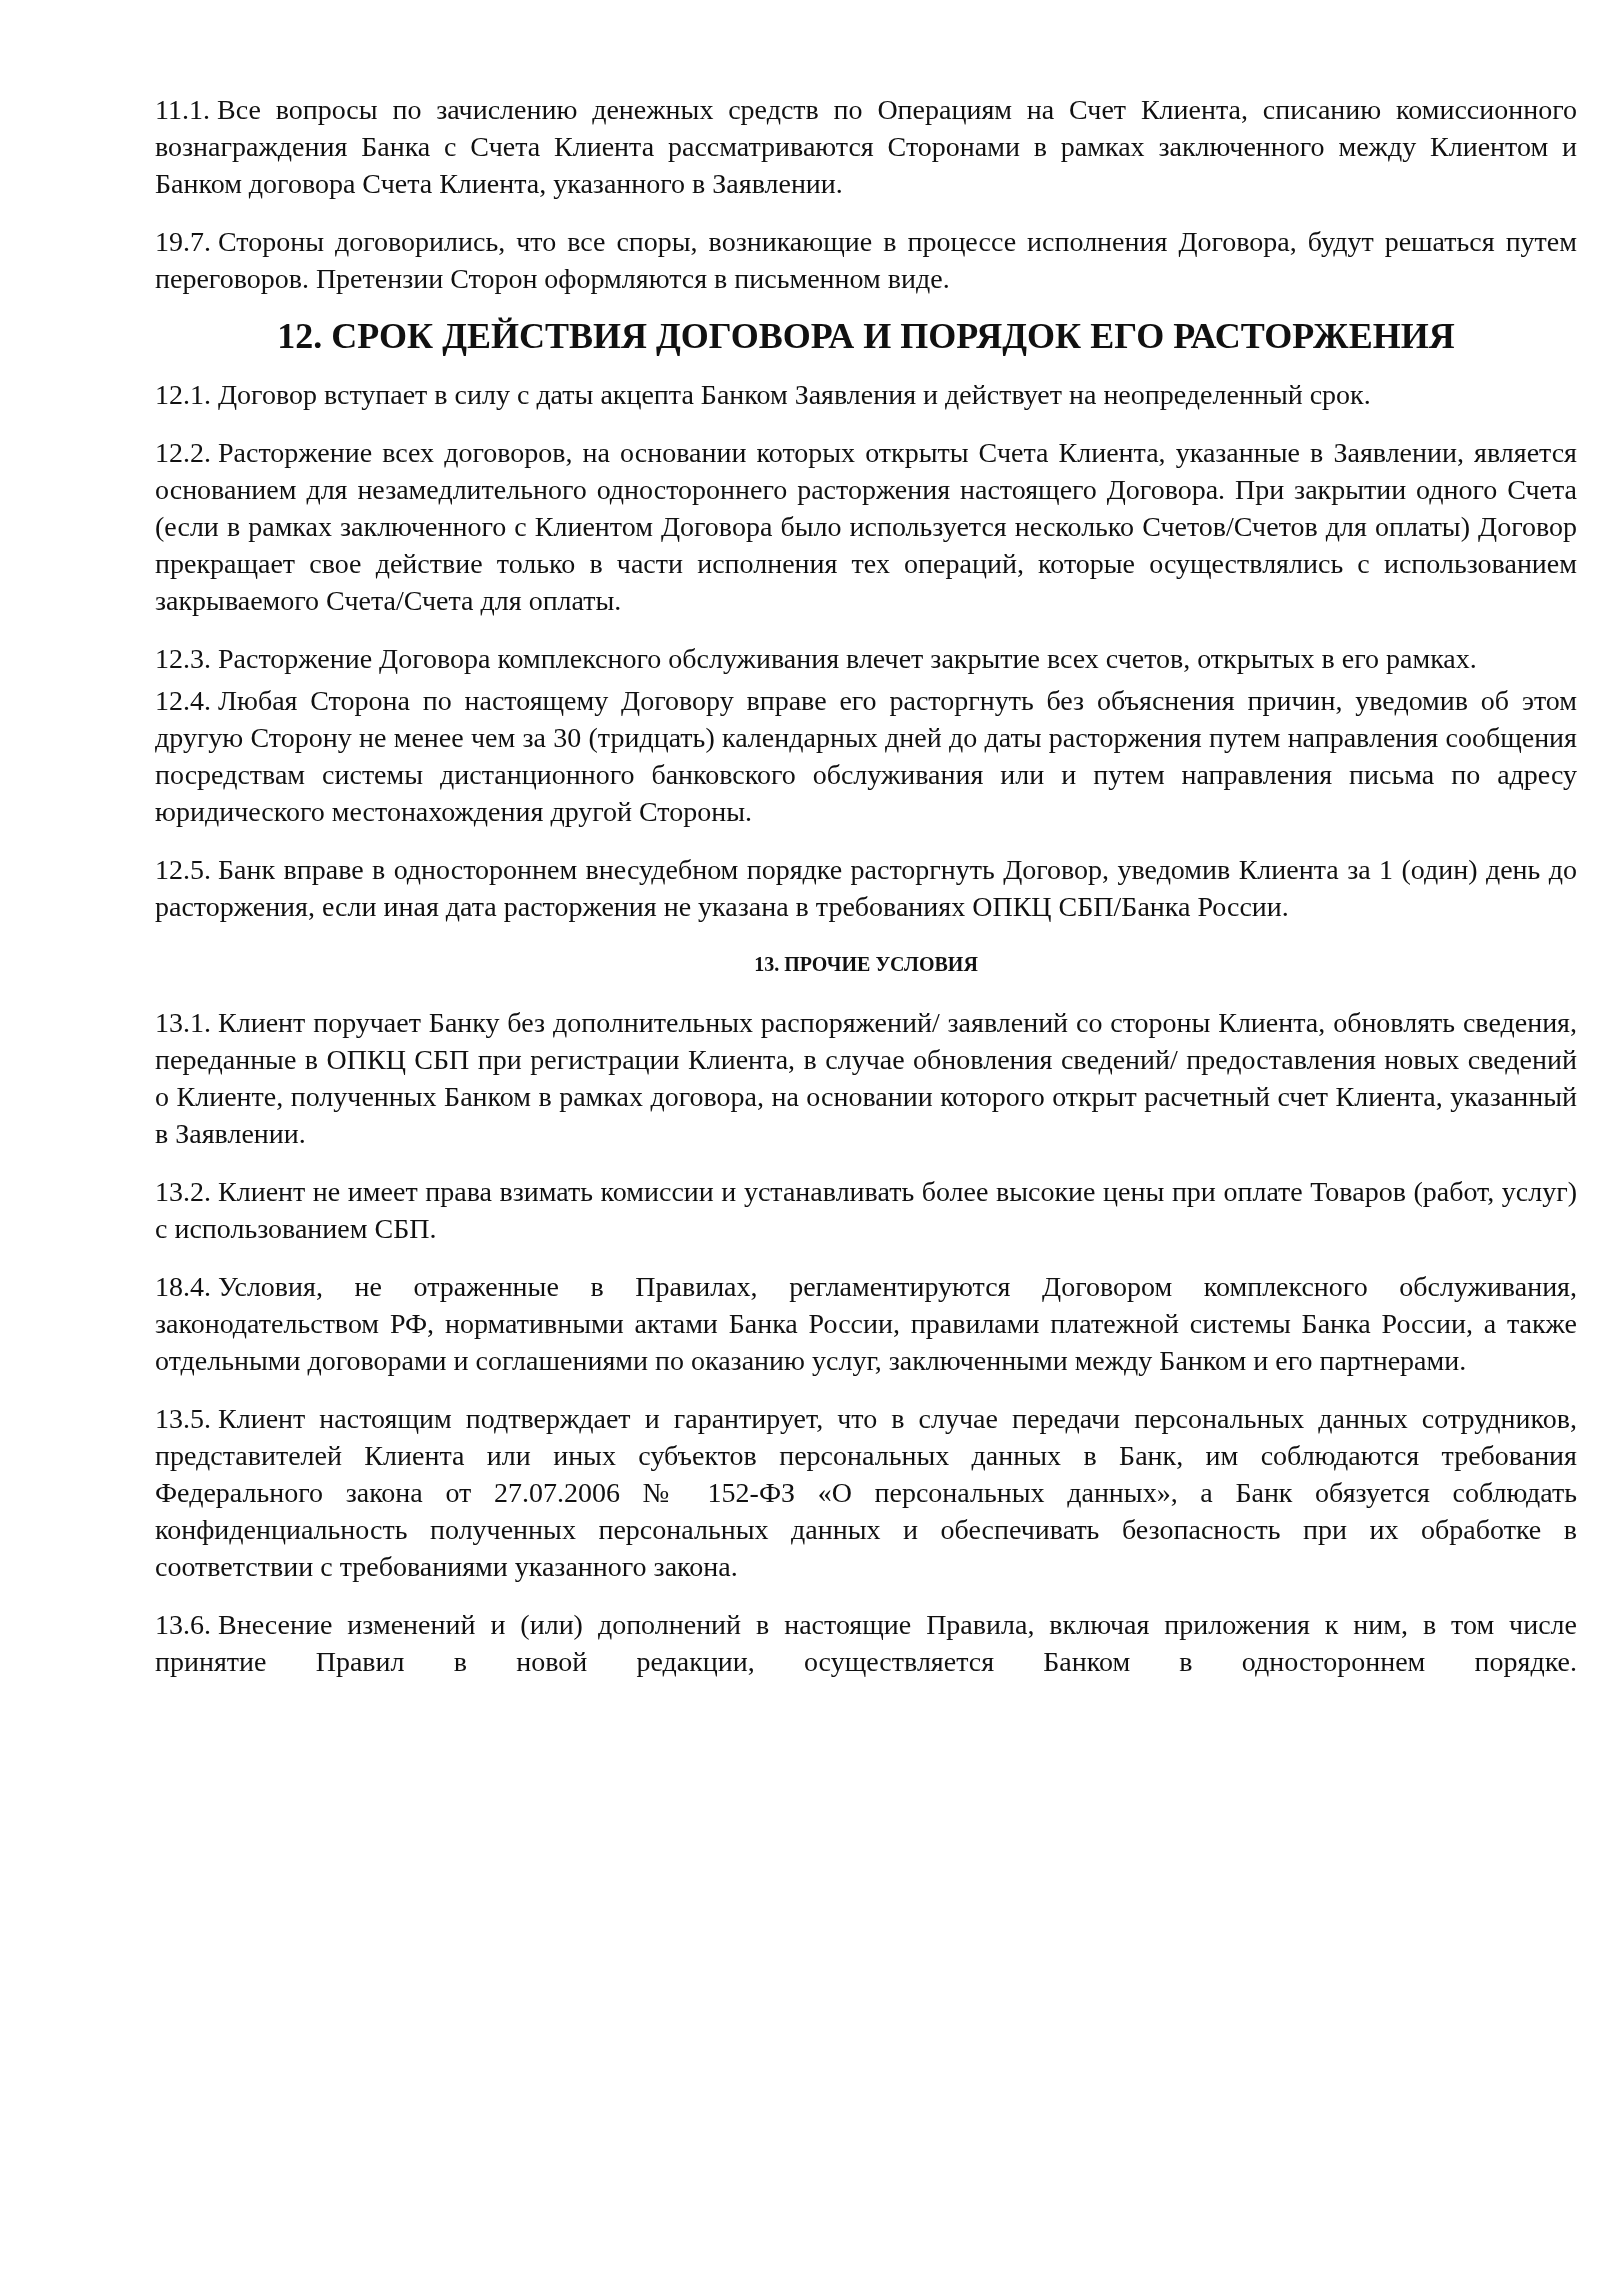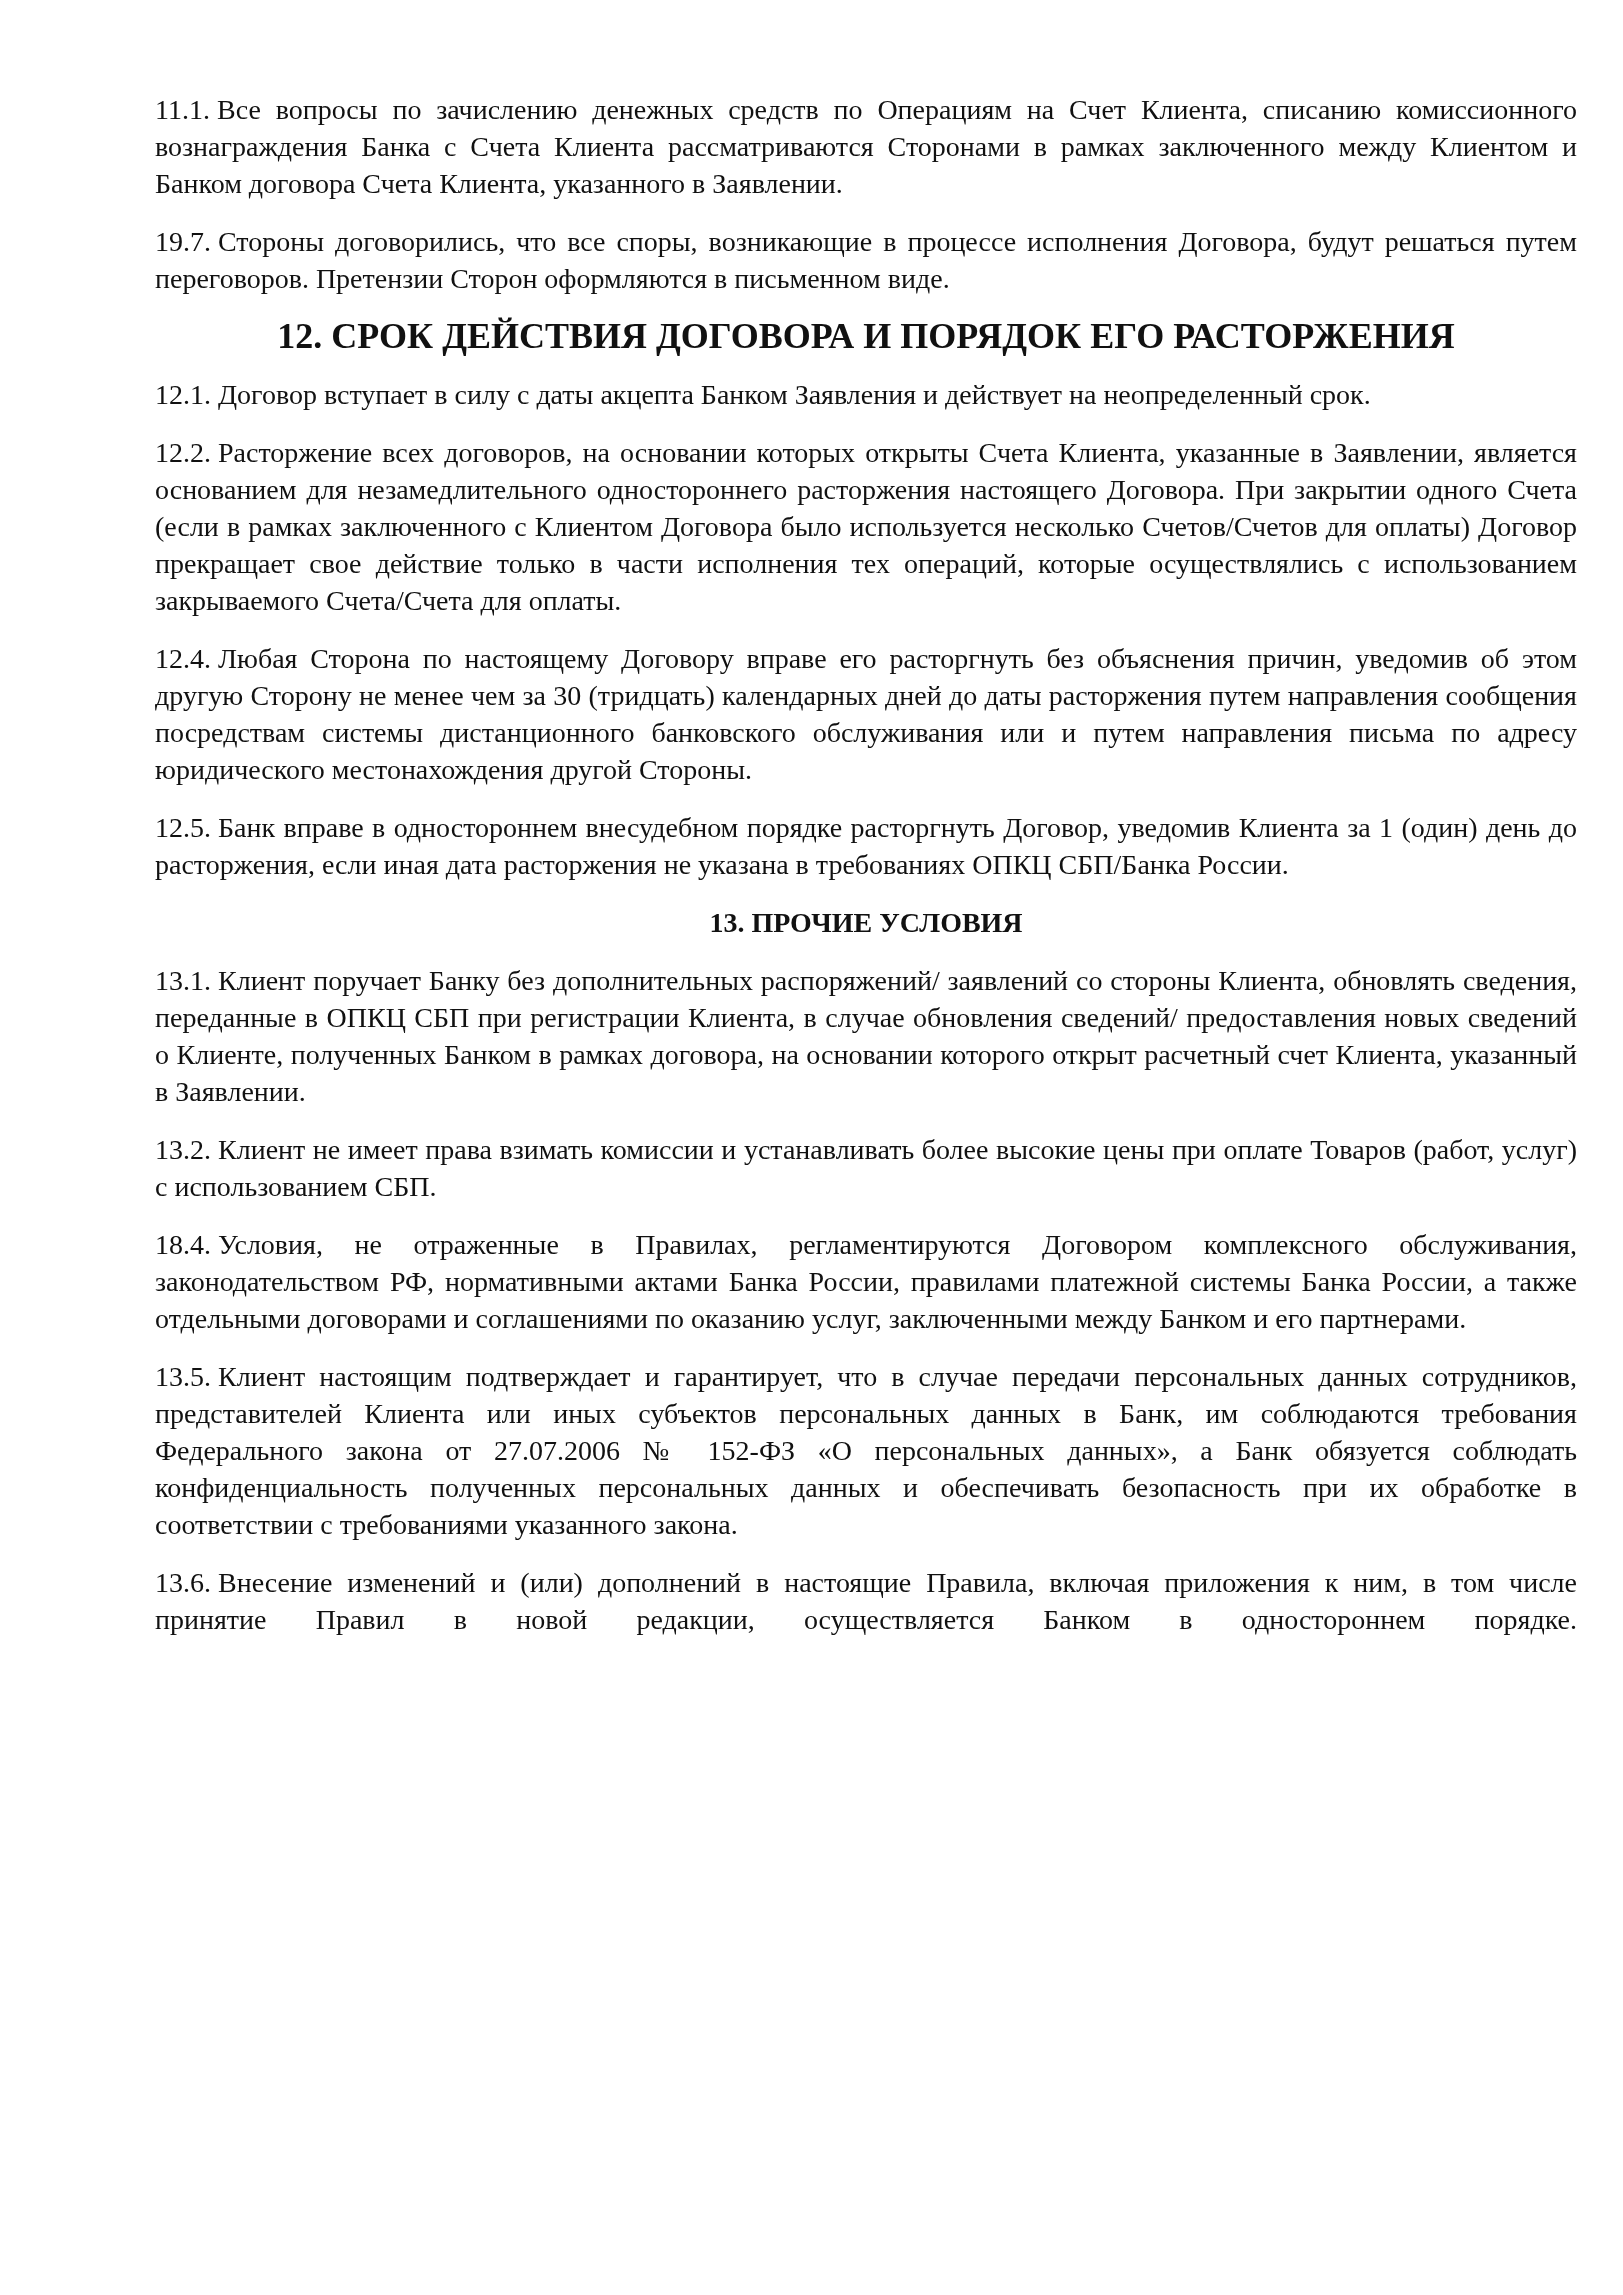--- a/index.html
+++ b/index.html
@@ -43,22 +43,23 @@
   </style>
 </head>
 <body>
 
 <div class="page">
   <p class="para"><span class="para-num">11.1.</span><span>Все вопросы по зачислению денежных средств по Операциям на Счет Клиента, списанию комиссионного вознаграждения Банка с Счета Клиента рассматриваются Сторонами в рамках заключенного между Клиентом и Банком договора Счета Клиента, указанного в Заявлении.</span></p>
   <p class="para"><span class="para-num">19.7.</span><span>Стороны договорились, что все споры, возникающие в процессе исполнения Договора, будут решаться путем переговоров. Претензии Сторон оформляются в письменном виде.</span></p>
   <h2 class="heading" style="font-size:36px;">12. СРОК ДЕЙСТВИЯ ДОГОВОРА И ПОРЯДОК ЕГО РАСТОРЖЕНИЯ</h2>
   <p class="para"><span class="para-num">12.1.</span><span>Договор вступает в силу с даты акцепта Банком Заявления и действует на неопределенный срок.</span></p>
   <p class="para"><span class="para-num">12.2.</span><span>Расторжение всех договоров, на основании которых открыты Счета Клиента, указанные в Заявлении, является основанием для незамедлительного одностороннего расторжения настоящего Договора. При закрытии одного Счета (если в рамках заключенного с Клиентом Договора было используется несколько Счетов/Счетов для оплаты) Договор прекращает свое действие только в части исполнения тех операций, которые осуществлялись с использованием закрываемого Счета/Счета для оплаты.</span></p>
+  <p class="para tight"><span class="para-num">12.3.</span><span>Расторжение Договора комплексного обслуживания влечет закрытие всех счетов, открытых в его рамках.</span></p>
   <p class="para"><span class="para-num">12.4.</span><span>Любая Сторона по настоящему Договору вправе его расторгнуть без объяснения причин, уведомив об этом другую Сторону не менее чем за 30 (тридцать) календарных дней до даты расторжения путем направления сообщения посредствам системы дистанционного банковского обслуживания или и путем направления письма по адресу юридического местонахождения другой Стороны.</span></p>
   <p class="para"><span class="para-num">12.5.</span><span>Банк вправе в одностороннем внесудебном порядке расторгнуть Договор, уведомив Клиента за 1 (один) день до расторжения, если иная дата расторжения не указана в требованиях ОПКЦ СБП/Банка России.</span></p>
-  <h2 class="heading" style="font-size:28px;">13. ПРОЧИЕ УСЛОВИЯ</h2>
+  <h2 class="heading" style="font-size:20px;">13. ПРОЧИЕ УСЛОВИЯ</h2>
   <p class="para"><span class="para-num">13.1.</span><span>Клиент поручает Банку без дополнительных распоряжений/ заявлений со стороны Клиента, обновлять сведения, переданные в ОПКЦ СБП при регистрации Клиента, в случае обновления сведений/ предоставления новых сведений о Клиенте, полученных Банком в рамках договора, на основании которого открыт расчетный счет Клиента, указанный в Заявлении.</span></p>
   <p class="para"><span class="para-num">13.2.</span><span>Клиент не имеет права взимать комиссии и устанавливать более высокие цены при оплате Товаров (работ, услуг) с использованием СБП.</span></p>
   <p class="para"><span class="para-num">18.4.</span><span>Условия, не отраженные в Правилах, регламентируются Договором комплексного обслуживания, законодательством РФ, нормативными актами Банка России, правилами платежной системы Банка России, а также отдельными договорами и соглашениями по оказанию услуг, заключенными между Банком и его партнерами.</span></p>
   <p class="para"><span class="para-num">13.5.</span><span>Клиент настоящим подтверждает и гарантирует, что в случае передачи персональных данных сотрудников, представителей Клиента или иных субъектов персональных данных в Банк, им соблюдаются требования Федерального закона от 27.07.2006 № 152-ФЗ «О персональных данных», а Банк обязуется соблюдать конфиденциальность полученных персональных данных и обеспечивать безопасность при их обработке в соответствии с требованиями указанного закона.</span></p>
   <p class="para" style="text-align-last: justify;"><span class="para-num">13.6.</span><span>Внесение изменений и (или) дополнений в настоящие Правила, включая приложения к ним, в том числе принятие Правил в новой редакции, осуществляется Банком в одностороннем порядке.</span></p>
 </div>
 
 
 </body></html>

